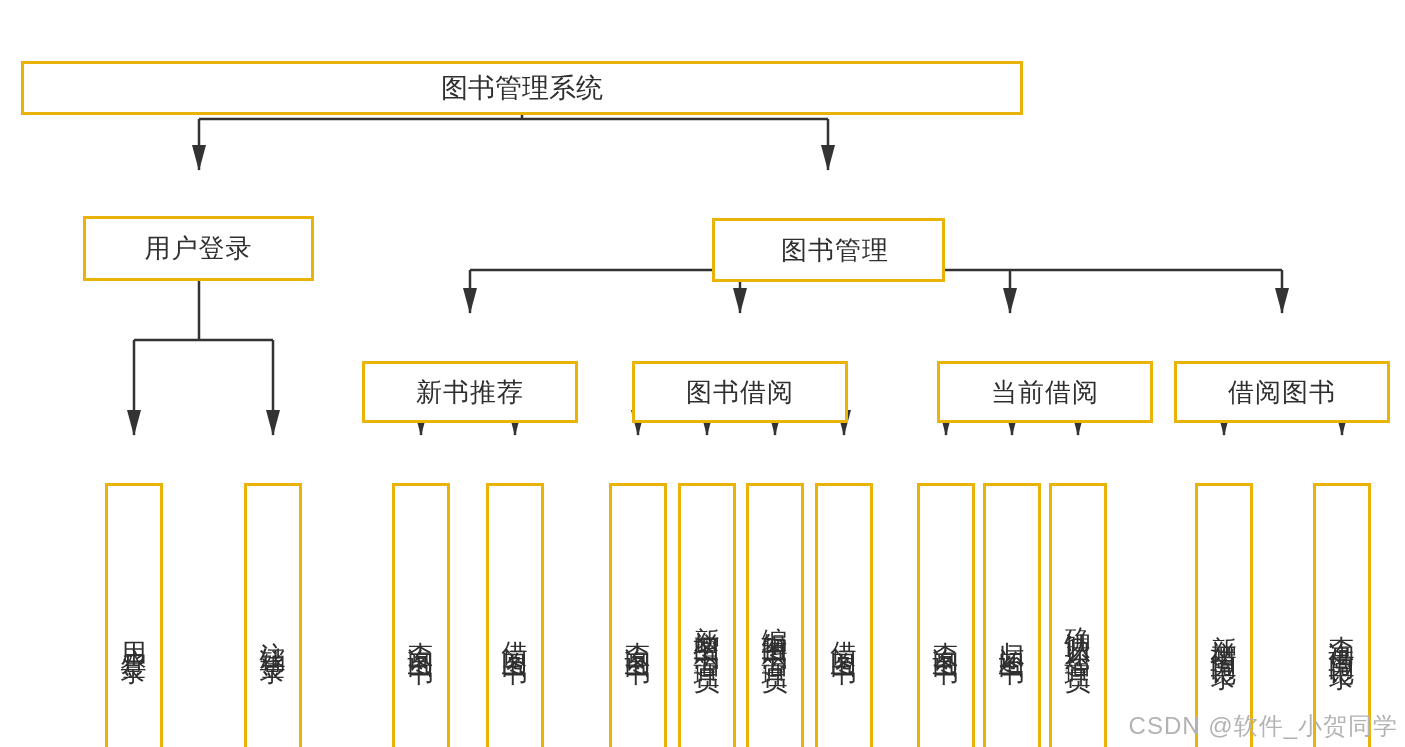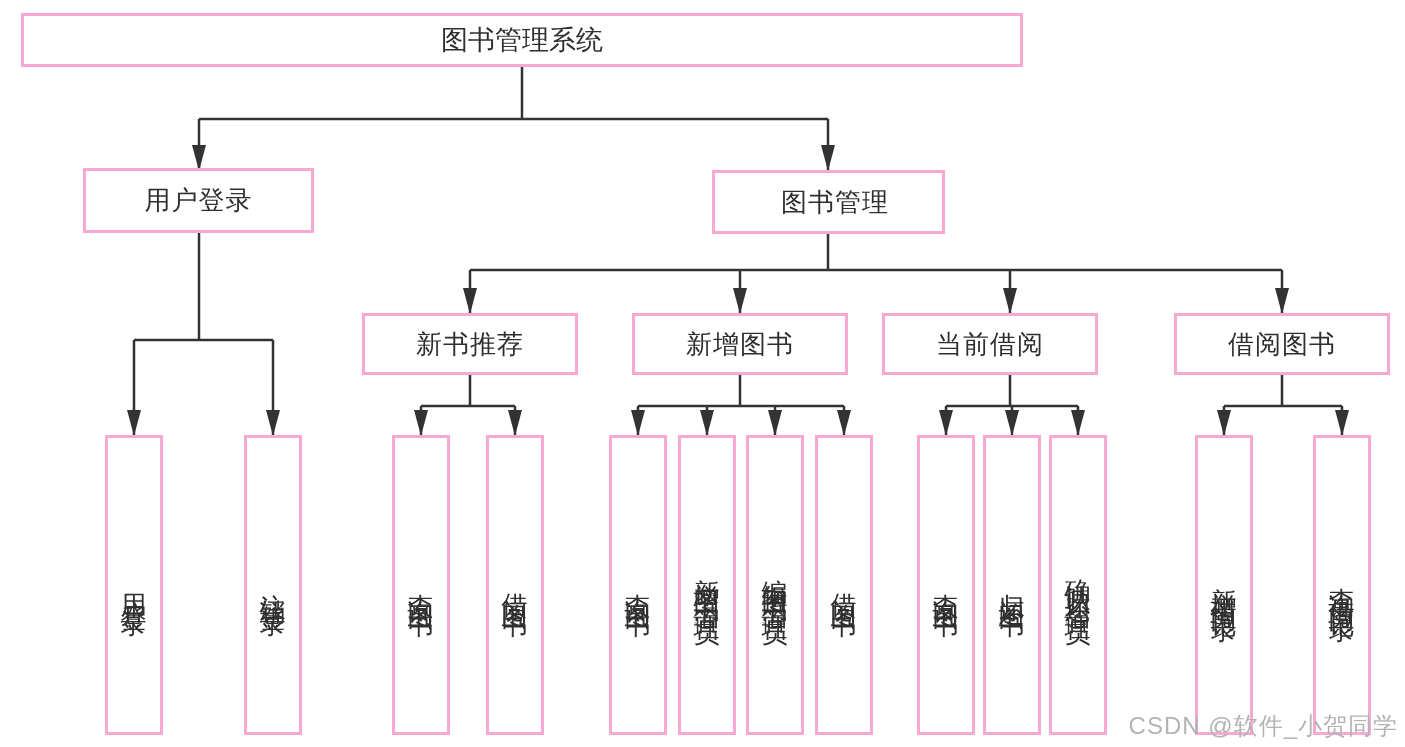--- a/index.html
+++ b/index.html
@@ -14,45 +14,46 @@
   .connectors {
     position: absolute;
     left: 0; top: 0;
     width: 1405px; height: 747px;
     pointer-events: none;
   }
   .node {
     position: absolute;
     box-sizing: border-box;
     background: #ffffff;
-    border: 3px solid #f9a8d4;
+    border: 3px solid #eab308;
     display: flex;
     align-items: center;
     justify-content: center;
     color: #2f2f2f;
+    margin-top: 48px;
   }
   .node.h { font-size: 26px; letter-spacing: 1px; }
   .node.root { font-size: 27px; }
   .node.leaf { border-width: 3px; }
   .vtext {
     writing-mode: vertical-rl;
     text-orientation: mixed;
     font-size: 26px;
     letter-spacing: 6px;
     line-height: 1;
     white-space: nowrap;
     color: #2f2f2f;
   }
   
   .root        { left: 21px;   top: 13px;  width: 1002px; height: 54px; }
   .l2-0        { left: 83px;   top: 168px; width: 231px;  height: 65px; }
   .l2-1        { left: 712px;  top: 170px; width: 233px;  height: 64px; padding-left: 13px; }
   .l3-0        { left: 362px;  top: 313px; width: 216px;  height: 62px; }
   .l3-1        { left: 632px;  top: 313px; width: 216px;  height: 62px; }
-  .l3-2        { left: 882px;  top: 313px; width: 216px;  height: 62px; }
+  .l3-2        { left: 937px;  top: 313px; width: 216px;  height: 62px; }
   .l3-3        { left: 1174px; top: 313px; width: 216px;  height: 62px; }
   .leaf        { top: 435px; width: 58px; height: 300px; }
   .leaf-0  { left: 105px; }
   .leaf-1  { left: 244px; }
   .leaf-2  { left: 392px; }
   .leaf-3  { left: 486px; }
   .leaf-4  { left: 609px; }
   .leaf-5  { left: 678px; }
   .leaf-6  { left: 746px; }
   .leaf-7  { left: 815px; }
@@ -135,21 +136,21 @@
     <span>用户登录</span>
   </div>
   <div class="node h l2-1">
     <span>图书管理</span>
   </div>
 
   <div class="node h l3-0">
     <span>新书推荐</span>
   </div>
   <div class="node h l3-1">
-    <span>新增图书</span>
+    <span>图书借阅</span>
   </div>
   <div class="node h l3-2">
     <span>当前借阅</span>
   </div>
   <div class="node h l3-3">
     <span>借阅图书</span>
   </div>
 
   <div class="node leaf leaf-0">
     <span class="vtext">用户登录</span>

